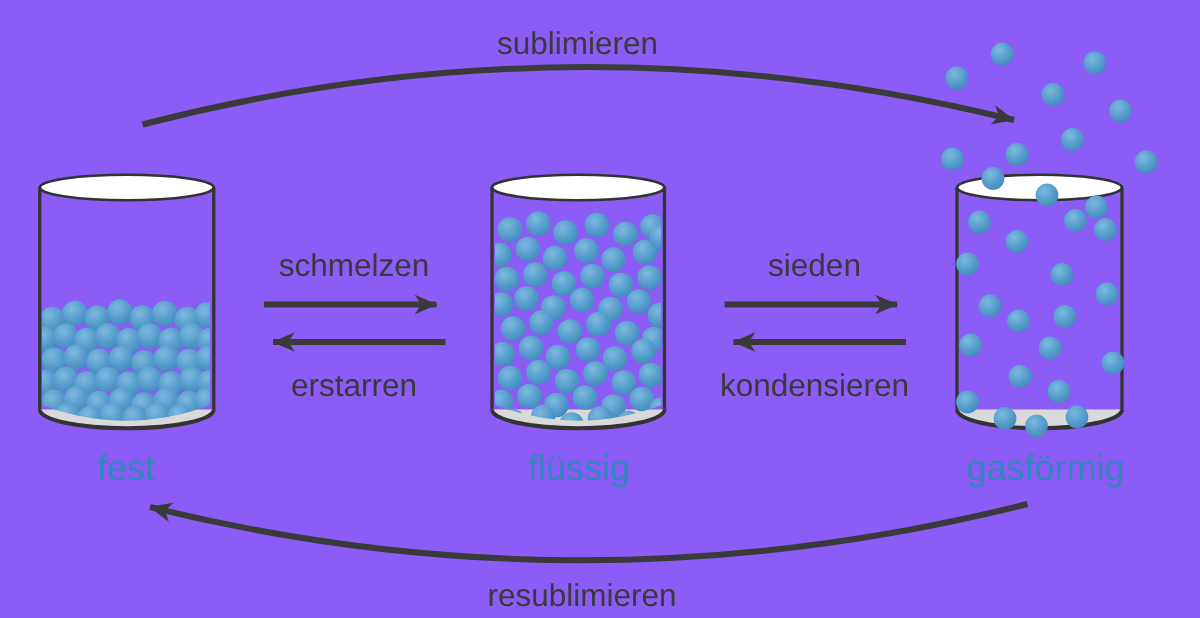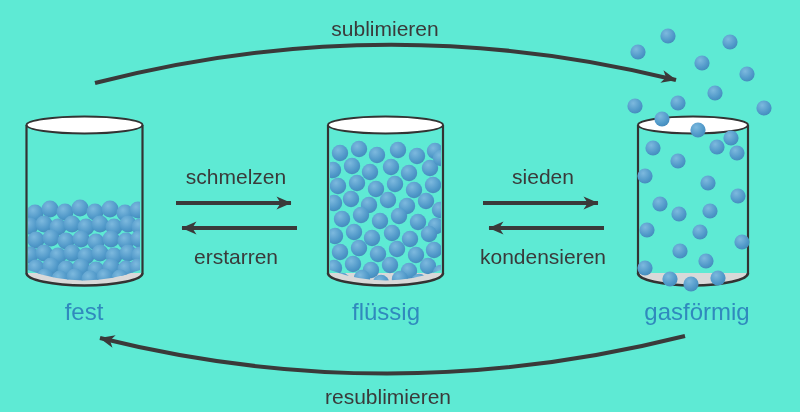--- a/index.html
+++ b/index.html
@@ -1,16 +1,16 @@
 <!DOCTYPE html>
 <html><head>
 <meta charset="utf-8">
 <style>
   html,body{margin:0;padding:0;background:#ffffff;}
-  .stage{width:800px;height:412px;position:relative;background:#5eead4;overflow:hidden;}
+  .stage{width:800px;height:412px;position:relative;background:#8b5cf6;overflow:hidden;}
   svg{display:block;}
   text{font-family:"Liberation Sans","DejaVu Sans",sans-serif;}
   .transition-label{font-size:21px;}
   .state-label{font-size:24px;}
 </style>
 </head>
 <body>
 
 <div class="stage">
 <svg width="800" height="412" viewBox="0 0 800 412">

